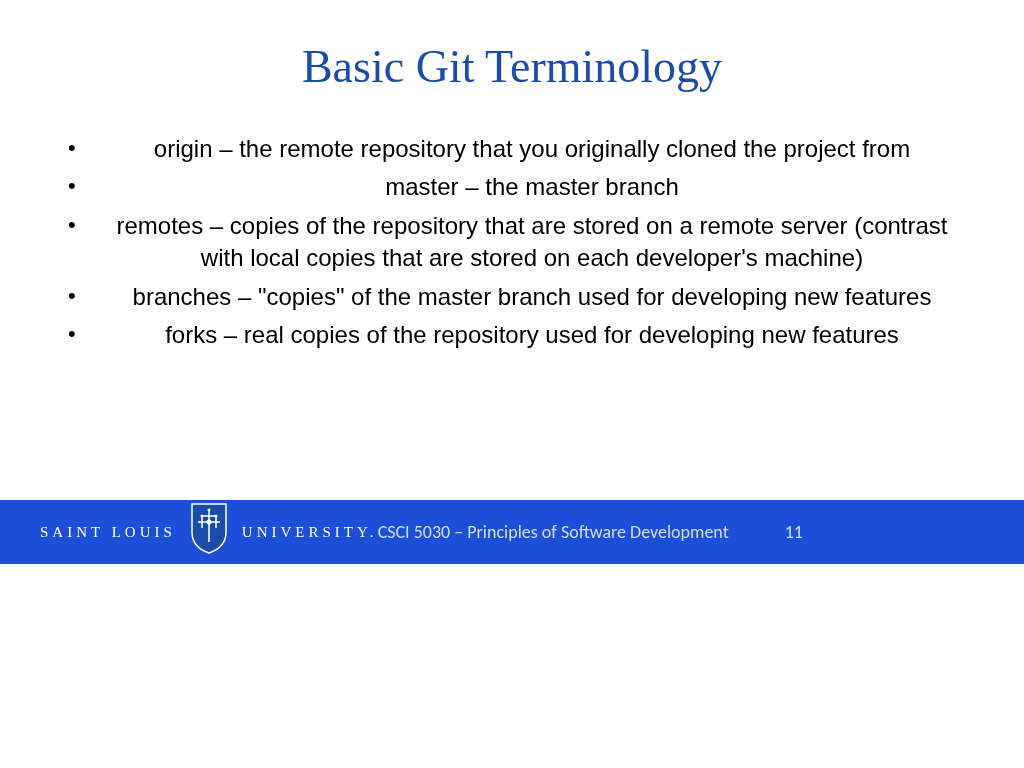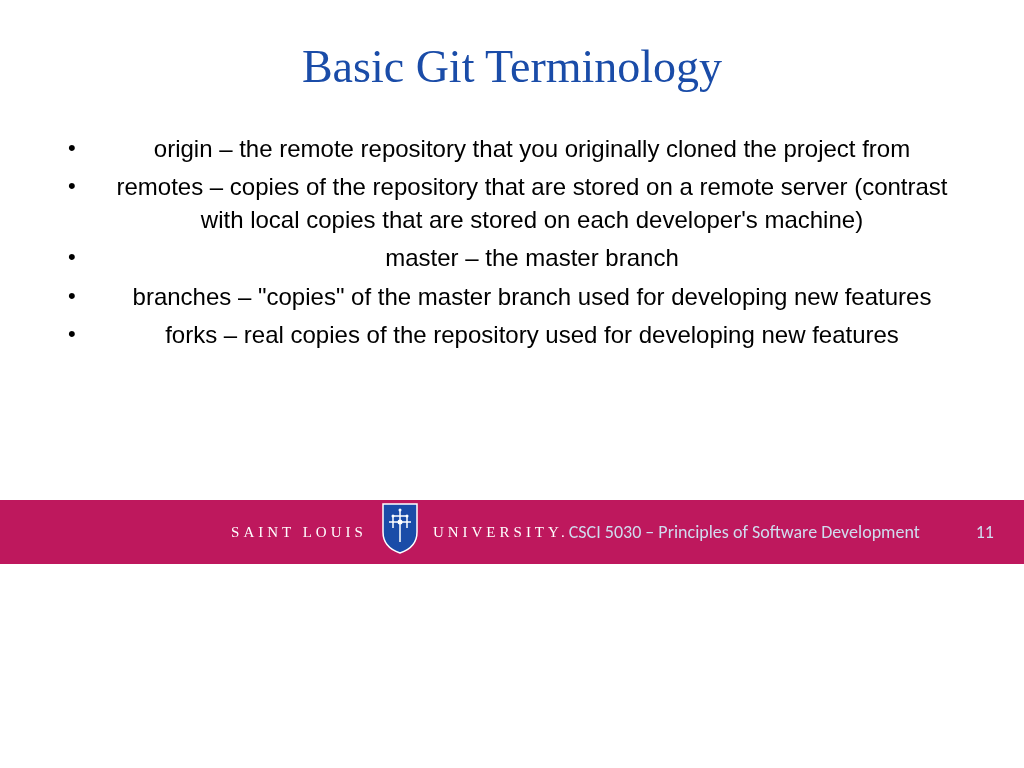--- a/index.html
+++ b/index.html
@@ -3,39 +3,39 @@
 <meta charset="utf-8">
 <style>
 * { margin: 0; padding: 0; box-sizing: border-box; }
 html, body { width: 1024px; height: 768px; overflow: hidden; font-family: Verdana, Geneva, sans-serif; background: #fff; }
 .slide { width: 1024px; height: 564px; position: relative; display: flex; flex-direction: column; }
 .title { font-family: Georgia, 'Times New Roman', serif; color: #1a4ca8; font-size: 46px; font-weight: 400; text-align: center; margin-top: 40px; margin-bottom: 40px; }
 .content { flex: 1; padding: 0 60px 0 60px; }
 .content ul { list-style: none; }
 .content li { position: relative; padding-left: 40px; font-size: 24px; line-height: 1.35; color: #000; margin-bottom: 6px; text-align: center; }
 .content li::before { content: "•"; position: absolute; left: 8px; top: 0; font-size: 22px; }
-.footer { height: 64px; background: #be185d; display: flex; align-items: center; justify-content: flex-end; padding: 0 30px 0 40px; color: #fff; }
+.footer { height: 64px; background: #1d4ed8; display: flex; align-items: center; justify-content: flex-start; padding: 0 30px 0 40px; color: #fff; }
 .logo-block { display: flex; align-items: center; gap: 12px; font-family: 'Times New Roman', serif; letter-spacing: 4px; font-size: 15px; font-weight: 400; }
 .logo-block .ln { white-space: nowrap; }
 .shield { width: 42px; height: 52px; position: relative; display: flex; align-items: center; justify-content: center; margin-top: -8px; }
 .shield svg { width: 42px; height: 52px; }
 .footer-right { display: flex; align-items: center; gap: 32px; font-family: Calibri, Arial, sans-serif; font-size: 18px; color: #d0dcef; }
 .course { white-space: nowrap; }
 .page-num { color: #d0dcef; margin-left: 24px; }
 </style>
 </head>
 <body>
 
 <div class="slide">
   <h1 class="title">Basic Git Terminology</h1>
   <div class="content">
     <ul>
       <li>origin – the remote repository that you originally cloned the project from</li>
+      <li>master – the master branch</li>
       <li>remotes – copies of the repository that are stored on a remote server (contrast with local copies that are stored on each developer's machine)</li>
-      <li>master – the master branch</li>
       <li>branches – "copies" of the master branch used for developing new features</li>
       <li>forks – real copies of the repository used for developing new features</li>
     </ul>
   </div>
   <div class="footer">
     <div class="logo-block">
       <span class="ln">SAINT LOUIS</span>
       <span class="shield">
         <svg viewBox="0 0 42 52">
           <path d="M4 2 H38 V30 C38 42 30 48 21 51 C12 48 4 42 4 30 Z" fill="#1a4ca8" stroke="#fff" stroke-width="1.5"></path>

